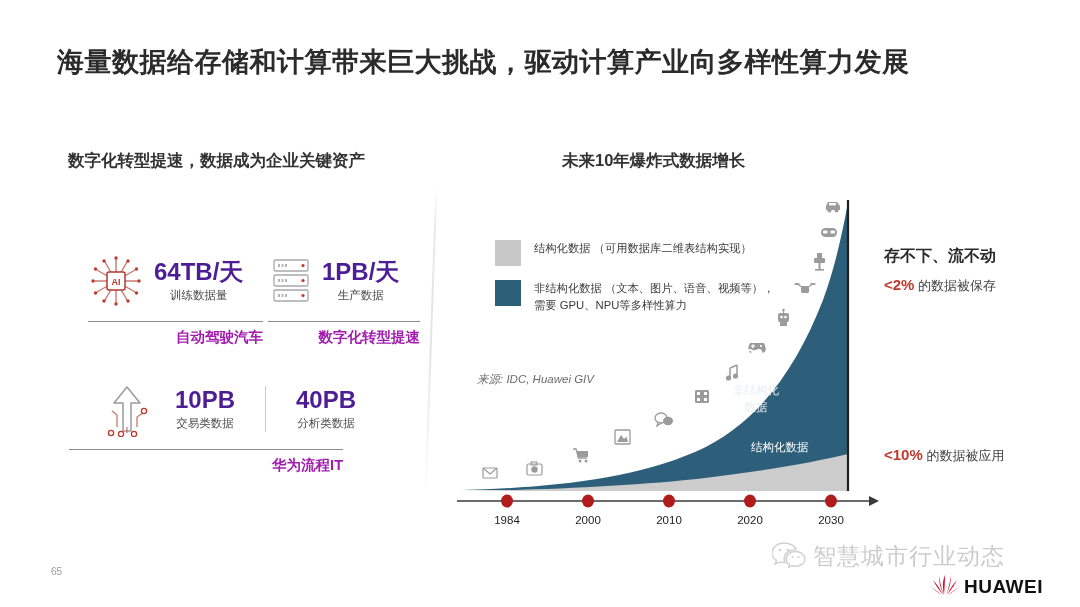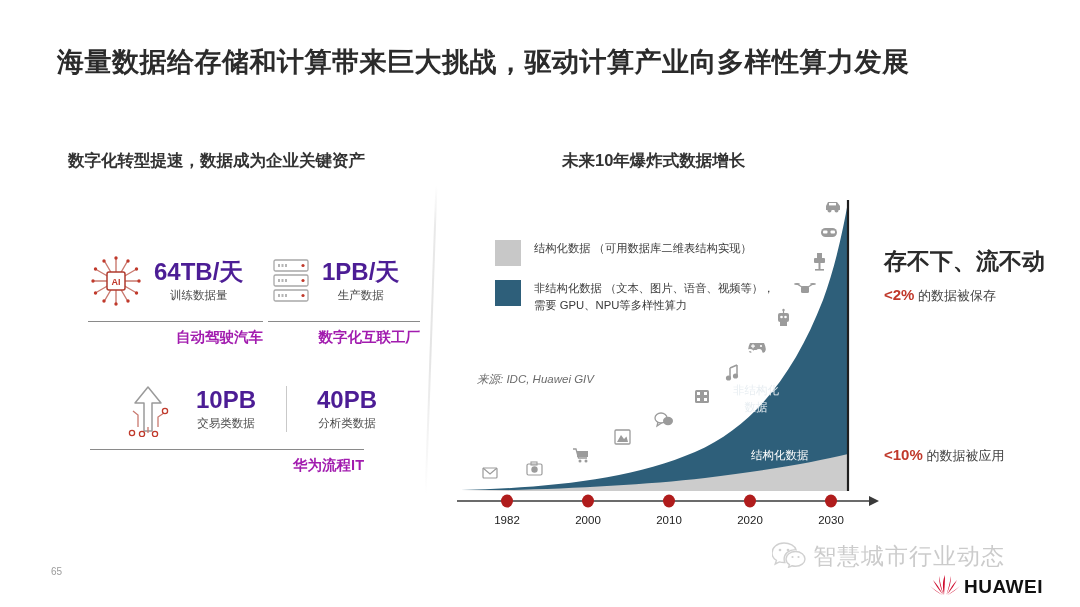--- a/index.html
+++ b/index.html
@@ -71,35 +71,35 @@
   .big-pct {
     position: absolute; left: 268px; top: 155px;
     font-size: 19px; font-weight: bold; color: #ffffff; white-space: nowrap;
   }
   .in-area-label {
     position: absolute; left: 278px; top: 192px;
     font-size: 11.5px; color: #e8eef2; text-align: center; line-height: 1.45;
     white-space: nowrap;
   }
   .struct-label {
-    position: absolute; left: 296px; top: 258px;
+    position: absolute; left: 296px; top: 250px;
     font-size: 11.5px; color: #ffffff; white-space: nowrap;
   }
 
   
   .timeline { position: absolute; left: 455px; top: 492px; width: 430px; height: 45px; }
   .tl-label {
     position: absolute; top: 22px; font-size: 11.5px; color: #222;
     transform: translateX(-50%); white-space: nowrap;
   }
 
   
   .callout { position: absolute; }
   .callout-title {
-    font-size: 23px; font-weight: bold; color: #2b2b2b; white-space: nowrap;
+    font-size: 16px; font-weight: bold; color: #2b2b2b; white-space: nowrap;
   }
   .callout-sub { margin-top: 9px; font-size: 13px; color: #444; white-space: nowrap; }
   .callout-sub b { color: #c0392b; font-size: 15px; font-weight: bold; }
   #callout-top    { left: 884px; top: 246px; }
   #callout-bottom { left: 884px; top: 437px; }
 
   
   .page-num { position: absolute; left: 34px; top: 566px; font-size: 10px; color: #9b9b9b; margin-left: 17px; }
 
   
@@ -201,24 +201,24 @@
             <circle cx="32" cy="40.5" r="1.6"></circle>
           </g>
         </svg>
       </div>
       <div class="metric-txt" style="margin-left:8px;">
         <div class="metric-val">1PB/天</div>
         <div class="metric-sub">生产数据</div>
       </div>
     </div>
     <div class="rule"></div>
-    <div class="rule-label">数字化互联工厂</div>
-  </div>
-
-  <div class="metric-group" style="left:124px; top:378px; width:240px;">
+    <div class="rule-label">数字化转型提速</div>
+  </div>
+
+  <div class="metric-group" style="left:103px; top:378px; width:240px;">
     <div class="metric-row" style="height:62px;">
       <div class="icon-box" style="width:54px;height:58px;">
         <svg width="50" height="56" viewBox="0 0 50 56">
           <path d="M20 50 L20 22 L11 22 L24 6 L37 22 L28 22 L28 50 Z" fill="none" stroke="#9a9a9a" stroke-width="1.5" stroke-linejoin="round"></path>
           <g stroke="#c9796f" stroke-width="1.3" fill="none">
             <path d="M14 46 L14 34 L9 30"></path>
             <path d="M34 46 L34 36 L40 32"></path>
             <path d="M24 52 L24 46"></path>
           </g>
           <g fill="none" stroke="#c0392b" stroke-width="1.3">
@@ -369,21 +369,21 @@
       <line x1="2" y1="9" x2="414" y2="9" stroke="#3a3a3a" stroke-width="1.7"></line>
       <path d="M414 4 L424 9 L414 14 Z" fill="#3a3a3a"></path>
       <g fill="#b01c1c">
         <ellipse cx="52" cy="9" rx="6" ry="6.5"></ellipse>
         <ellipse cx="133" cy="9" rx="6" ry="6.5"></ellipse>
         <ellipse cx="214" cy="9" rx="6" ry="6.5"></ellipse>
         <ellipse cx="295" cy="9" rx="6" ry="6.5"></ellipse>
         <ellipse cx="376" cy="9" rx="6" ry="6.5"></ellipse>
       </g>
     </svg>
-    <div class="tl-label" style="left:52px;">1982</div>
+    <div class="tl-label" style="left:52px;">1984</div>
     <div class="tl-label" style="left:133px;">2000</div>
     <div class="tl-label" style="left:214px;">2010</div>
     <div class="tl-label" style="left:295px;">2020</div>
     <div class="tl-label" style="left:376px;">2030</div>
   </div>
 
   <div class="callout" id="callout-top">
     <div class="callout-title">存不下、流不动</div>
     <div class="callout-sub">
       <b>&lt;2%</b><span> 的数据被保存</span>

